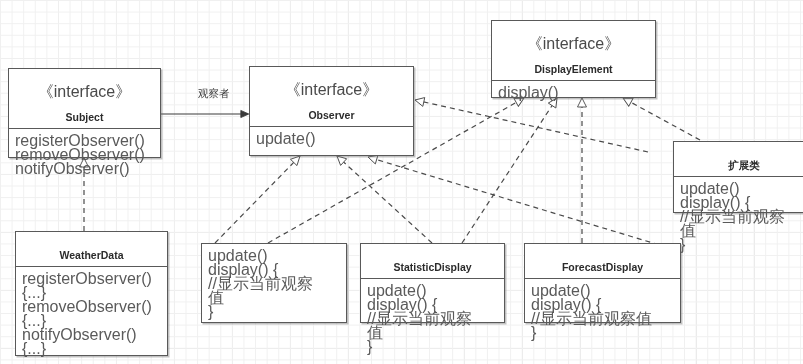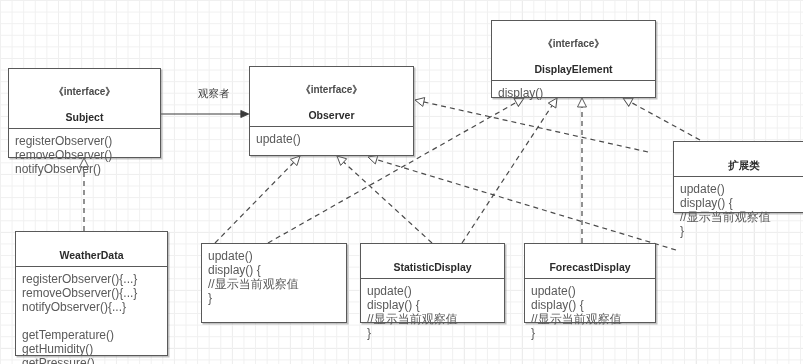--- a/index.html
+++ b/index.html
@@ -44,29 +44,29 @@
     color: #2b2b2b;
     font-weight: bold;
     font-size: 10.5px;
     line-height: 13px;
     padding: 4px 2px 4px 2px;
     border-bottom: 1px solid #595959;
     white-space: pre-line;
   }
   .uml-title .stereo {
     display: block;
-    font-weight: bold;
+    font-weight: normal;
     color: #4a4a4a;
-    font-size: 10px;
+    font-size: 16px;
     line-height: 12px;
   }
   .uml-body {
     box-sizing: border-box;
     color: #5a5a5a;
-    font-size: 12px;
+    font-size: 16px;
     line-height: 14px;
     padding: 5px 24px 4px 6px;
     white-space: pre-line;
   }
   .uml-body.vcenter {
     display: flex;
     align-items: center;
   }
   .edge-label {
     position: absolute;
@@ -193,21 +193,21 @@
   <div class="uml-box" style="left:360px; top:243px; width:145px; height:80px;">
     <div class="uml-title">
       <span>StatisticDisplay</span>
     </div>
     <div class="uml-body">update()
 display() {
 //显示当前观察值
 }</div>
   </div>
 
-  <div class="uml-box" style="left:524px; top:243px; width:132px; height:80px;">
+  <div class="uml-box" style="left:524px; top:243px; width:157px; height:80px;">
     <div class="uml-title">
       <span>ForecastDisplay</span>
     </div>
     <div class="uml-body">update()
 display() {
 //显示当前观察值
 }</div>
   </div>
 
 </div>

